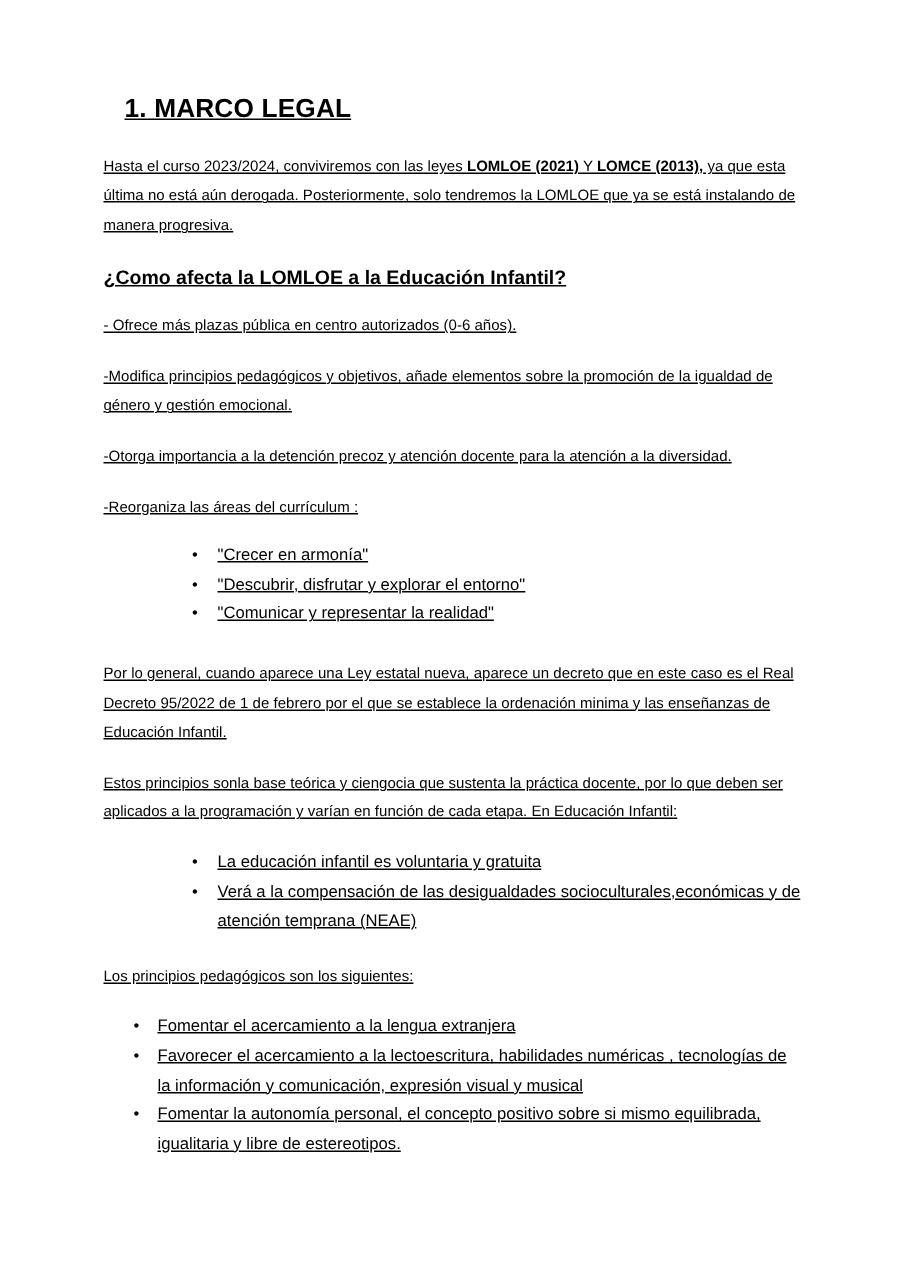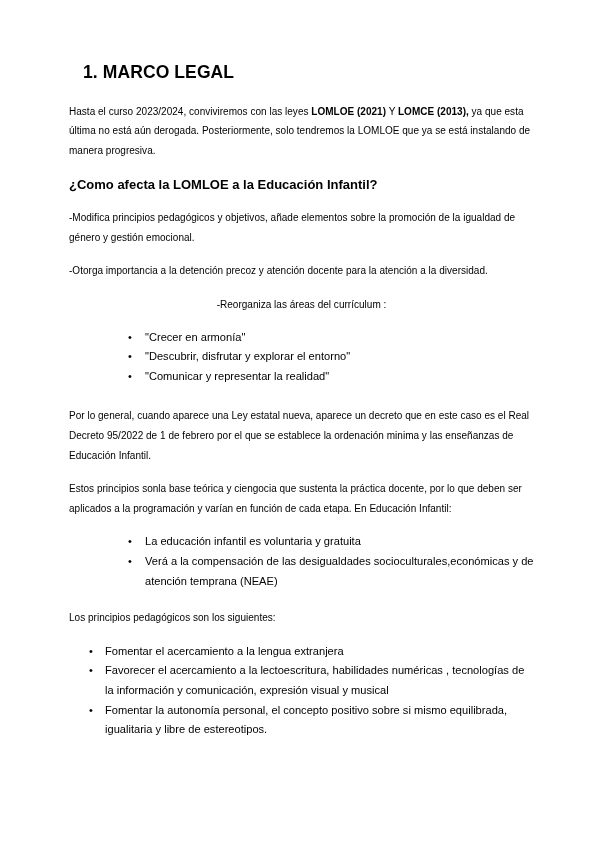--- a/index.html
+++ b/index.html
@@ -14,38 +14,38 @@
     color: #000000;
     -webkit-font-smoothing: antialiased;
   }
   .page {
     position: relative;
     width: 600px;
     height: 848px;
     background: #ffffff;
     box-sizing: border-box;
     padding: 62px 66px 0 69px;
+    text-decoration: underline;
   }
   .doc-title {
     font-size: 17.5px;
     font-weight: 700;
     letter-spacing: 0.1px;
     margin: 0 0 18px 14px;
     line-height: 1.25;
   }
   .para {
     font-size: 10px;
     line-height: 19.6px;
     margin: 0 0 14px 0;
     text-align: left;
     letter-spacing: 0.02px;
   }
   .para.tight {
     margin-bottom: 13px;
-    text-align: center;
   }
   .heading {
     font-size: 13px;
     line-height: 19.6px;
     font-weight: 700;
     margin: 0 0 14px 0;
   }
   .bold { font-weight: 700; }
   .reg { font-weight: 400; }
 
@@ -87,20 +87,21 @@
 <body>
 
 <div class="page">
 
   <h1 class="doc-title">1. MARCO LEGAL</h1>
 
   <p class="para"><span>Hasta el curso 2023/2024, conviviremos con las leyes </span><span class="bold">LOMLOE (2021)</span><span class="reg"> Y </span><span class="bold">LOMCE (2013),</span><span> ya que esta última no está aún derogada. Posteriormente, solo tendremos la LOMLOE que ya se está instalando de manera progresiva.</span></p>
 
   <p class="heading">¿Como afecta la LOMLOE a la Educación Infantil?</p>
 
+  <p class="para">- Ofrece más plazas pública en centro autorizados (0-6 años).</p>
   <p class="para">-Modifica  principios pedagógicos y objetivos, añade elementos sobre la promoción de la igualdad de género y gestión emocional.</p>
   <p class="para">-Otorga importancia a la detención precoz y atención docente para la atención a la diversidad.</p>
   <p class="para tight">-Reorganiza las áreas del currículum :</p>
 
   <ul class="blist indent-deep">
     <li>"Crecer en armonía"</li>
     <li>"Descubrir, disfrutar y explorar el entorno"</li>
     <li>"Comunicar y representar la realidad"</li>
   </ul>
 

